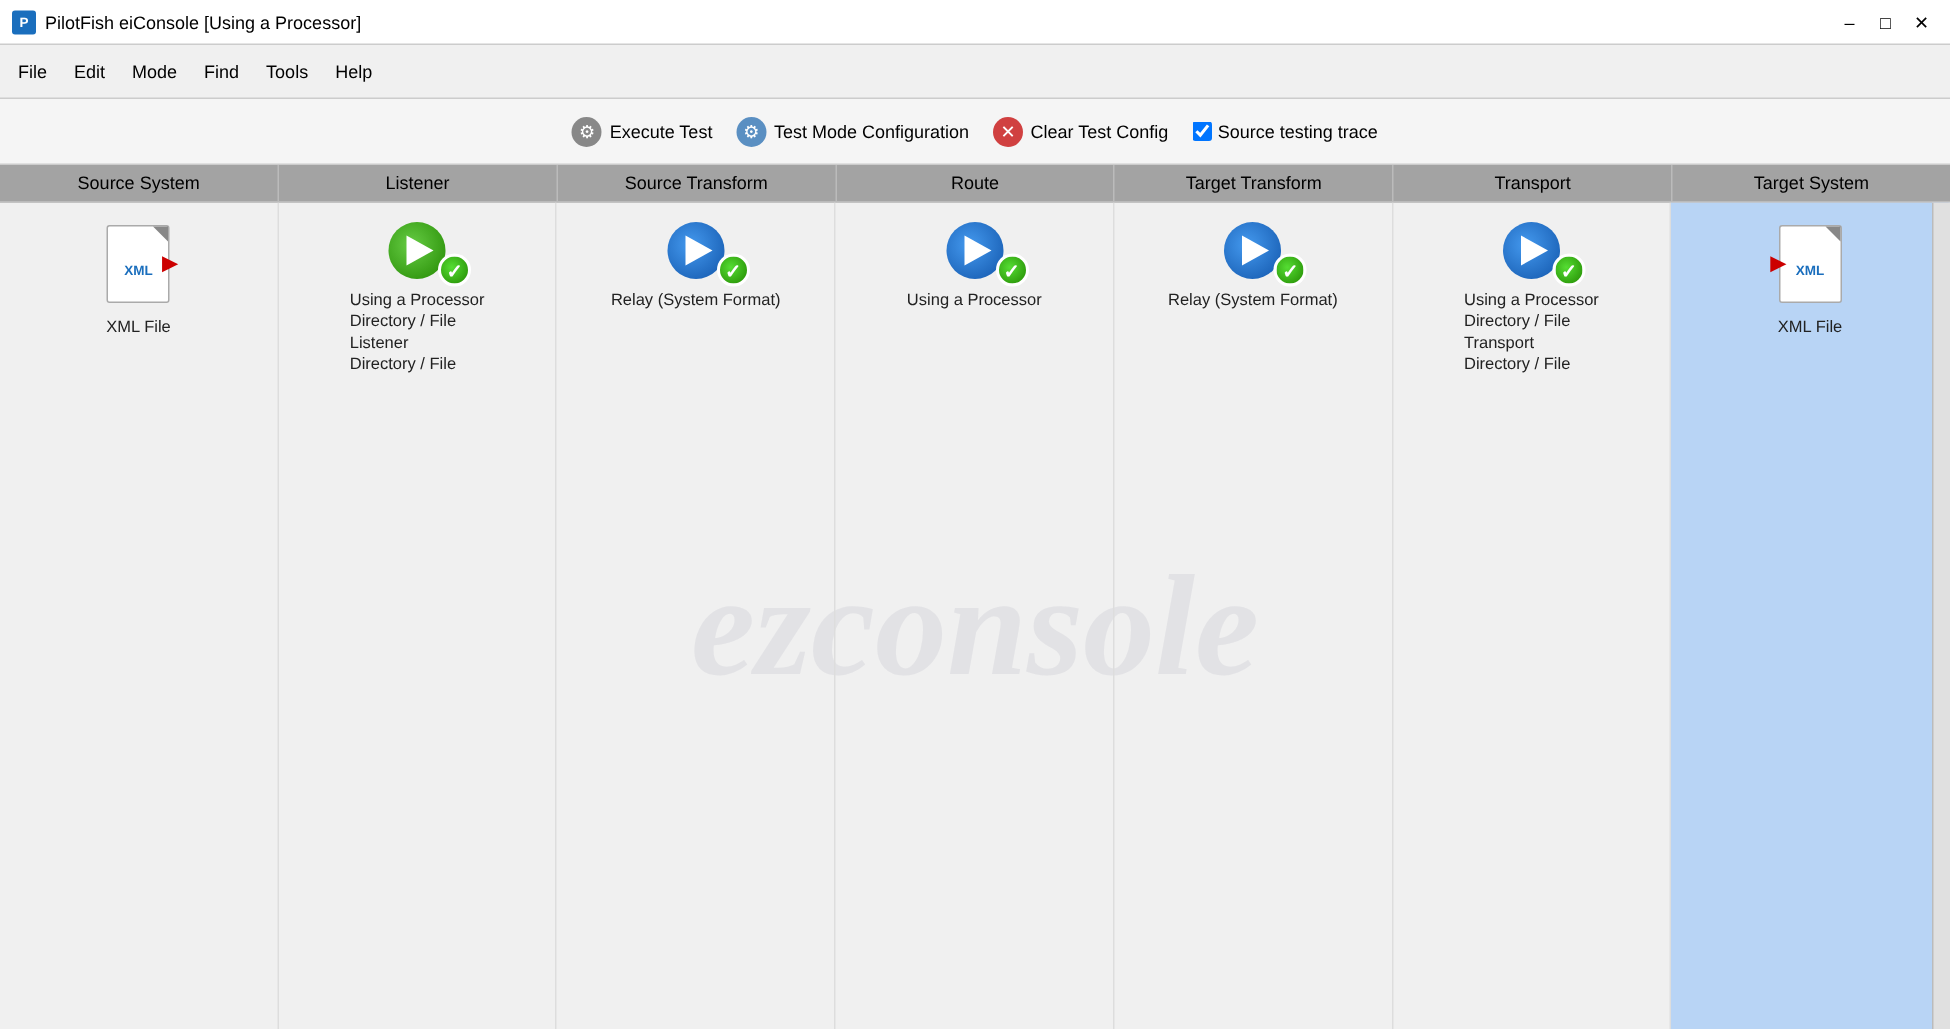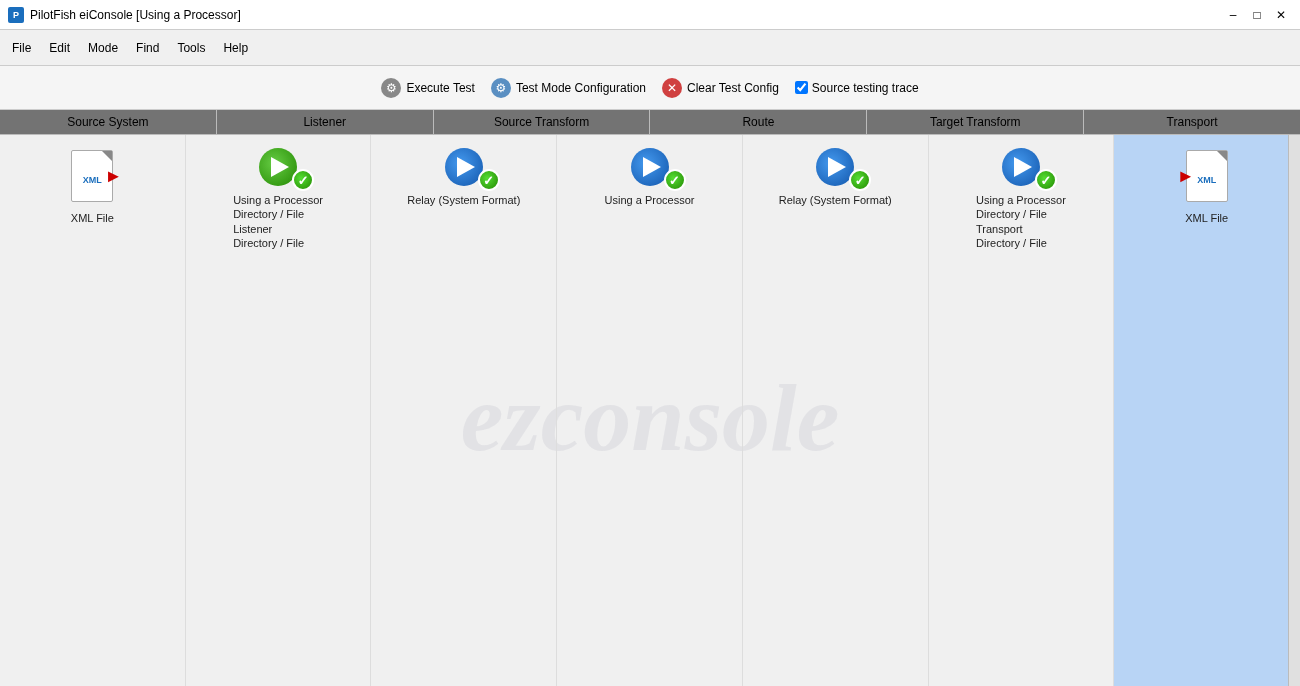--- a/index.html
+++ b/index.html
@@ -68,21 +68,21 @@
 
     
     .pipeline-container {
       display: flex;
       flex-direction: column;
       height: calc(100vh - 98px);
     }
 
     .pipeline-header {
       display: flex;
-      background: #737373;
+      background: #a3a3a3;
       border-bottom: 1px solid #bbb;
     }
     .pipeline-col-header {
       flex: 1;
       text-align: center;
       padding: 5px 4px;
       border-right: 1px solid #bbb;
       font-size: 12px;
       font-weight: normal;
     }
@@ -246,20 +246,21 @@
 
 <div class="pipeline-container">
 
   <div class="pipeline-header">
     <div class="pipeline-col-header">Source System</div>
     <div class="pipeline-col-header">Listener</div>
     <div class="pipeline-col-header">Source Transform</div>
     <div class="pipeline-col-header">Route</div>
     <div class="pipeline-col-header">Target Transform</div>
     <div class="pipeline-col-header">Transport</div>
+    <div class="pipeline-col-header">Target System</div>
   </div>
 
   <div class="pipeline-body">
 
     <div class="watermark">ezconsole</div>
 
     <div class="pipeline-col">
       <div class="pipeline-cell">
         <div class="xml-icon">
           <div class="xml-icon-body">

